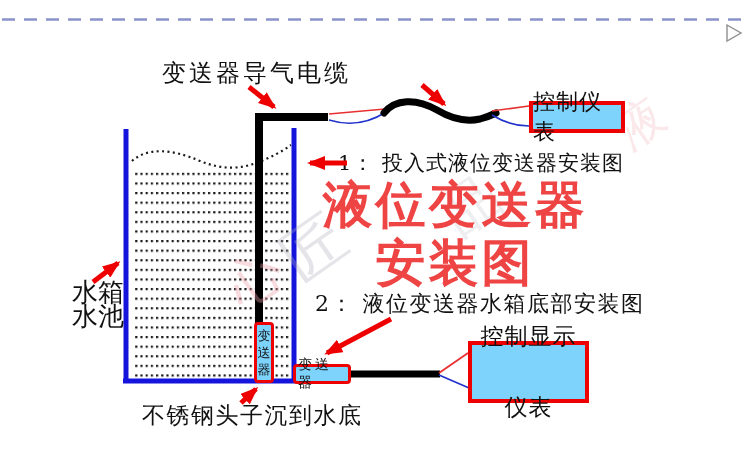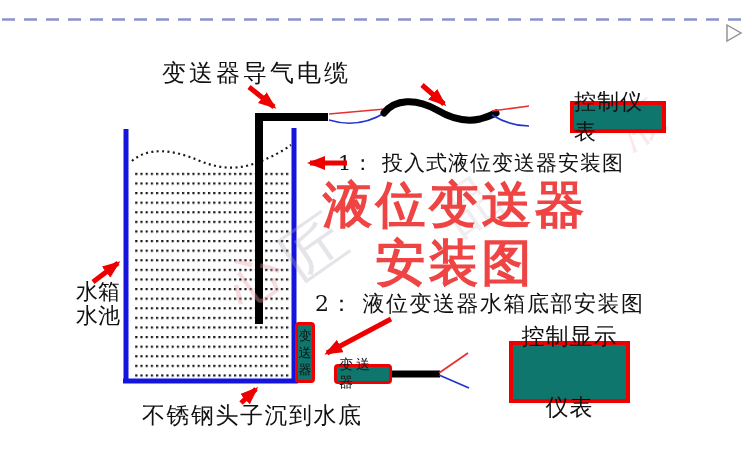--- a/index.html
+++ b/index.html
@@ -12,23 +12,23 @@
     position:absolute;color:#111;white-space:nowrap;
     font-family:"DejaVu Serif",serif;
   }
   .center{text-align:center;}
   .bigtitle{
     position:absolute;left:299px;top:176px;width:312px;text-align:center;
     color:#ef4444;font-family:"DejaVu Sans",sans-serif;font-weight:bold;
     font-size:50px;line-height:58px;letter-spacing:3px;
   }
   .redbox{
-    position:absolute;background:#0f766e;border:3px solid #ee0000;
+    position:absolute;background:#7dd3fc;border:3px solid #ee0000;
     display:flex;align-items:center;justify-content:center;
-    font-family:"DejaVu Serif",serif;color:#111;box-sizing:border-box;margin-left:41px;
+    font-family:"DejaVu Serif",serif;color:#111;box-sizing:border-box;
   }
   .rounded{border-radius:4px;}
   #control-box-top{left:529px;top:101px;width:96px;height:32px;font-size:22px;border-width:4px;letter-spacing:1px;}
   #control-box-bottom{left:468px;top:341px;width:121px;height:62px;border-width:4px;
     flex-direction:column;font-size:23px;line-height:27px;letter-spacing:1px;gap:44px;}
   #transmitter-v{left:254px;top:322px;width:20px;height:61px;border-width:3px;
     font-size:13px;line-height:17px;word-break:break-all;text-align:center;padding:1px 0;}
   #transmitter-v .stack{width:14px;margin:0 auto;word-break:break-all;}
   #transmitter-h{left:293px;top:364px;width:58px;height:20px;border-width:3px;
     font-size:14px;letter-spacing:3px;padding-left:2px;}
@@ -102,21 +102,21 @@
 
   <div class="lbl" style="left:338px;top:149px;font-size:21px;letter-spacing:1px;">1： 投入式液位变送器安装图</div>
 
   <div class="bigtitle">
     <div>液位变送器</div>
     <div>安装图</div>
   </div>
 
   <div class="lbl" style="left:315px;top:289px;font-size:22px;letter-spacing:1.5px;">2： 液位变送器水箱底部安装图</div>
 
-  <div class="lbl center" style="left:70px;top:280px;width:56px;font-size:22px;line-height:24px;text-align:center;">
+  <div class="lbl center" style="left:70px;top:280px;width:56px;font-size:26px;line-height:24px;text-align:center;">
     <div>水箱</div>
     <div>水池</div>
   </div>
 
   <div class="lbl" style="left:142px;top:400px;font-size:23px;letter-spacing:1.5px;">不锈钢头子沉到水底</div>
 
   <svg width="750" height="449" viewBox="0 0 750 449">
     <defs>
       <marker id="redHead" markerUnits="userSpaceOnUse" markerWidth="18" markerHeight="14" refX="15" refY="7" orient="auto">
         <polygon points="0,0 18,7 0,14" fill="#ee0000"></polygon>

